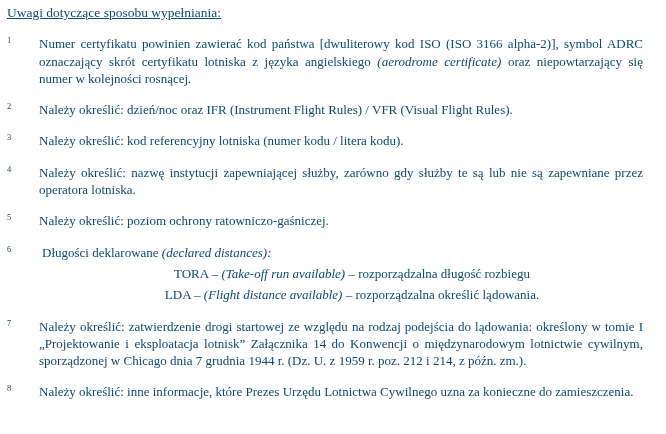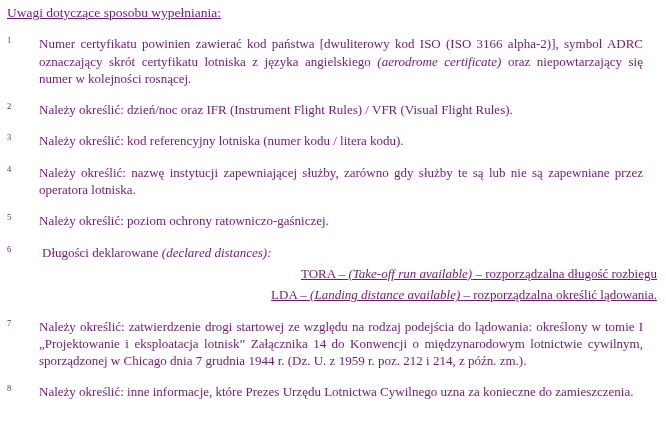--- a/index.html
+++ b/index.html
@@ -1,37 +1,37 @@
 <!DOCTYPE html>
 <html lang="pl"><head>
 <meta charset="utf-8">
 <style>
   * { box-sizing: border-box; }
   html, body { margin: 0; padding: 0; }
   body { width: 666px; height: 434px; background: #ffffff; }
   .page {
     width: 666px; height: 434px; overflow: hidden;
-    background: #ffffff; color: #701a75;
+    background: #ffffff; color: #0c4a6e;
     font-family: "Liberation Serif", "DejaVu Serif", serif;
     font-size: 13px; line-height: 17.3px;
   }
   .page-inner { padding: 4px 9px 0 6px; }
   .heading {
     font-size: 13.5px; font-weight: normal;
     text-decoration: underline;
     margin: 0 0 8px 1px; line-height: 17.3px;
   }
   .note { position: relative; padding-left: 19px; margin-top: 5px; }
   .note .sup {
     position: absolute; left: 1px; top: -1px;
     font-size: 8.5px; line-height: 12px;
   }
   .para { margin: 14px; text-align: justify; }
   .sub-heading { margin: 4px 17px 0; text-align: left; }
-  .definition { margin: 4px 0 0 22px; text-align: right; text-decoration: underline; }
+  .definition { margin: 4px 0 0 22px; text-align: center; }
   .it { font-style: italic; }
 </style>
 </head>
 <body>
 
 <div class="page">
   <div class="page-inner">
     <h1 class="heading">Uwagi dotyczące sposobu wypełniania:</h1>
     <div class="notes">
         <div class="note">
@@ -51,21 +51,21 @@
           <p class="para"><span class="rg">Należy określić: nazwę instytucji zapewniającej służby, zarówno gdy służby te są lub nie są zapewniane przez operatora lotniska.</span></p>
         </div>
         <div class="note">
           <span class="sup">5</span>
           <p class="para"><span class="rg">Należy określić: poziom ochrony ratowniczo-gaśniczej.</span></p>
         </div>
         <div class="note">
           <span class="sup">6</span>
           <p class="sub-heading"><span class="rg">Długości deklarowane </span><span class="it">(declared distances):</span></p>
           <p class="definition"><span class="rg">TORA – </span><span class="it">(Take-off run available)</span><span class="rg"> – rozporządzalna długość rozbiegu</span></p>
-          <p class="definition"><span class="rg">LDA – </span><span class="it">(Landing distance available)</span><span class="rg"> – rozporządzalna określić lądowania.</span></p>
+          <p class="definition"><span class="rg">LDA – </span><span class="it">(Flight distance available)</span><span class="rg"> – rozporządzalna określić lądowania.</span></p>
         </div>
         <div class="note">
           <span class="sup">7</span>
           <p class="para"><span class="rg">Należy określić: zatwierdzenie drogi startowej ze względu na rodzaj podejścia do lądowania: określony w tomie I „Projektowanie i eksploatacja lotnisk” Załącznika 14 do Konwencji o międzynarodowym lotnictwie cywilnym, sporządzonej w Chicago dnia 7 grudnia 1944 r. (Dz. U. z 1959 r. poz. 212 i 214, z późn. zm.).</span></p>
         </div>
         <div class="note">
           <span class="sup">8</span>
           <p class="para"><span class="rg">Należy określić: inne informacje, które Prezes Urzędu Lotnictwa Cywilnego uzna za konieczne do zamieszczenia.</span></p>
         </div>
       </div>

